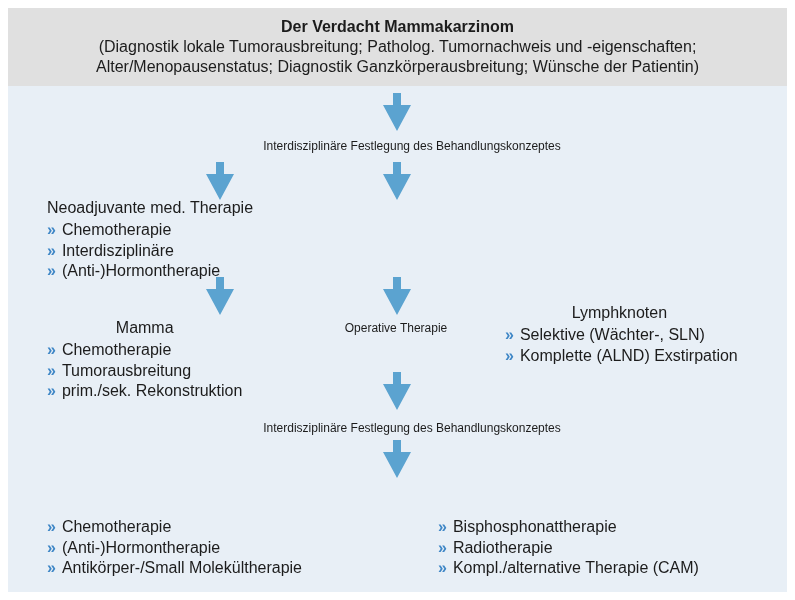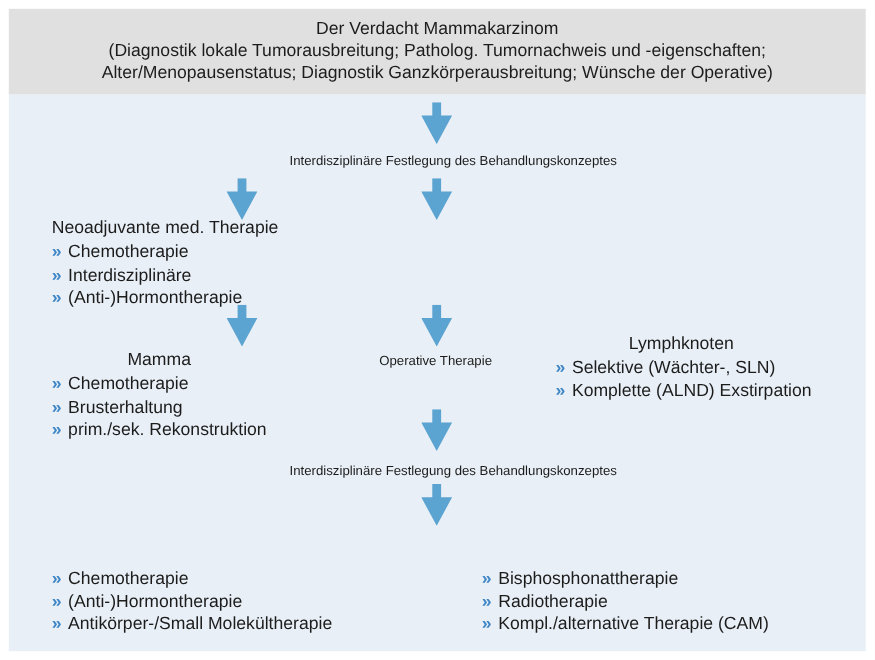--- a/index.html
+++ b/index.html
@@ -14,21 +14,21 @@
   body{font-family:"Liberation Sans",sans-serif;color:var(--text);}
   #page{position:relative;width:795px;height:600px;background:#ffffff;overflow:hidden;}
 
   
   .header-box{
     position:absolute;left:8px;top:8px;width:779px;height:78px;
     background:var(--header-bg);
     display:flex;flex-direction:column;justify-content:center;align-items:center;
     text-align:center;font-size:16px;line-height:20px;
   }
-  .header-title{font-weight:normal;}
+  .header-title{font-weight:bold;}
 
   
   .panel{
     position:absolute;left:8px;top:86px;width:779px;height:506px;
     background:var(--panel-bg);
   }
 
   .abs{position:absolute;white-space:nowrap;}
   .centered{transform:translateX(-50%);}
   .flow-label{font-size:12px;line-height:20px;}
@@ -42,21 +42,21 @@
   .bullet{color:var(--bullet);font-weight:bold;margin-right:6px;}
 </style>
 </head>
 <body>
 
 <div id="page">
 
   <div class="header-box">
     <div class="header-title">Der Verdacht Mammakarzinom</div>
     <div class="header-sub">(Diagnostik lokale Tumorausbreitung; Patholog. Tumornachweis und -eigenschaften;</div>
-    <div class="header-sub">Alter/Menopausenstatus; Diagnostik Ganzkörperausbreitung; Wünsche der Operative)</div>
+    <div class="header-sub">Alter/Menopausenstatus; Diagnostik Ganzkörperausbreitung; Wünsche der Patientin)</div>
   </div>
 
   <div class="panel"></div>
 
   <svg class="arrow" style="left:383px;top:93px" width="28" height="38" viewBox="0 0 28 38">
       <path d="M10 0 H18 V12 H28 L14 38 L0 12 H10 Z"></path>
     </svg>
   <svg class="arrow" style="left:206px;top:162px" width="28" height="38" viewBox="0 0 28 38">
       <path d="M10 0 H18 V12 H28 L14 38 L0 12 H10 Z"></path>
     </svg>
@@ -95,21 +95,21 @@
   </div>
 
   <div class="block" style="left:47px;top:317px">
     <div class="block-heading">Mamma</div>
     <div class="bullet-row">
       <span class="bullet">»</span>
       <span>Chemotherapie</span>
     </div>
     <div class="bullet-row">
       <span class="bullet">»</span>
-      <span>Brusterhaltung</span>
+      <span>Tumorausbreitung</span>
     </div>
     <div class="bullet-row">
       <span class="bullet">»</span>
       <span>prim./sek. Rekonstruktion</span>
     </div>
   </div>
 
   <div class="abs centered flow-label" style="left:396px;top:318px">Operative Therapie</div>
 
   <div class="block" style="left:501px;top:302px">

